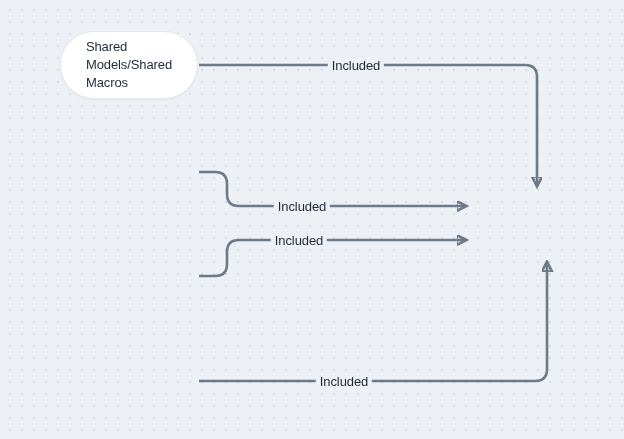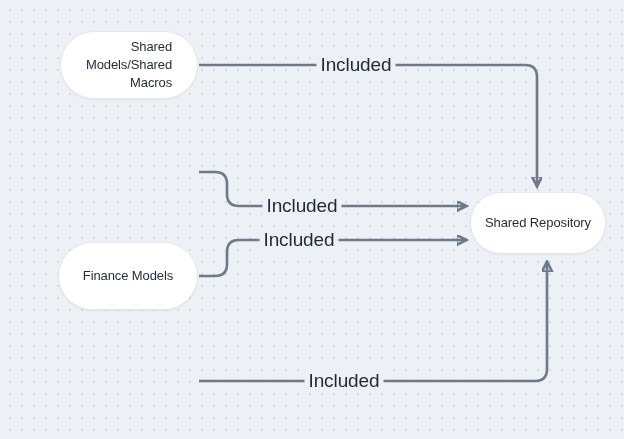--- a/index.html
+++ b/index.html
@@ -32,42 +32,42 @@
   .node {
     position: absolute;
     z-index: 3;
     background: #ffffff;
     border: 1px solid #e4e8ee;
     box-shadow: 0 1px 2px rgba(27,38,49,0.05);
     box-sizing: border-box;
     display: flex;
     align-items: center;
     justify-content: center;
-    text-align: right;
+    text-align: left;
     font-size: 13px;
     font-weight: 500;
     letter-spacing: -0.1px;
     line-height: 18px;
   }
   .node .node-label {
     white-space: pre-line;
     padding: 0 8px;
   }
   .node-shared-models { left: 60px;  top: 31px;  width: 138px; height: 68px; border-radius: 34px; }
   .node-marketing     { left: 58px;  top: 138px; width: 140px; height: 70px; border-radius: 35px; }
   .node-finance       { left: 58px;  top: 242px; width: 140px; height: 68px; border-radius: 34px; }
   .node-sales         { left: 57px;  top: 348px; width: 140px; height: 67px; border-radius: 34px; }
   .node-repository    { left: 470px; top: 192px; width: 136px; height: 62px; border-radius: 31px; }
   .edge-label {
     position: absolute;
     z-index: 2;
     transform: translate(-50%, -50%);
     background: #edf0f4;
     padding: 1px 4px;
-    font-size: 19px;
+    font-size: 13px;
     font-weight: 500;
     letter-spacing: -0.1px;
     white-space: nowrap;
   }
   .edge-label-shared    { left: 356px; top: 65px; }
   .edge-label-marketing { left: 302px; top: 206px; }
   .edge-label-finance   { left: 299px; top: 240px; }
   .edge-label-sales     { left: 344px; top: 381px; }
 </style>
 </head>
@@ -92,22 +92,16 @@
   <div class="edge-label edge-label-finance">Included</div>
   <div class="edge-label edge-label-sales">Included</div>
 
   <div class="node node-shared-models">
     <span class="node-label">Shared
 Models/Shared
 Macros</span>
   </div>
 
 
-  <div class="node node-finance">
-    <span class="node-label">Finance Models</span>
-  </div>
 
 
-  <div class="node node-repository">
-    <span class="node-label">Shared Repository</span>
-  </div>
 
 </div>
 
 </body></html>

